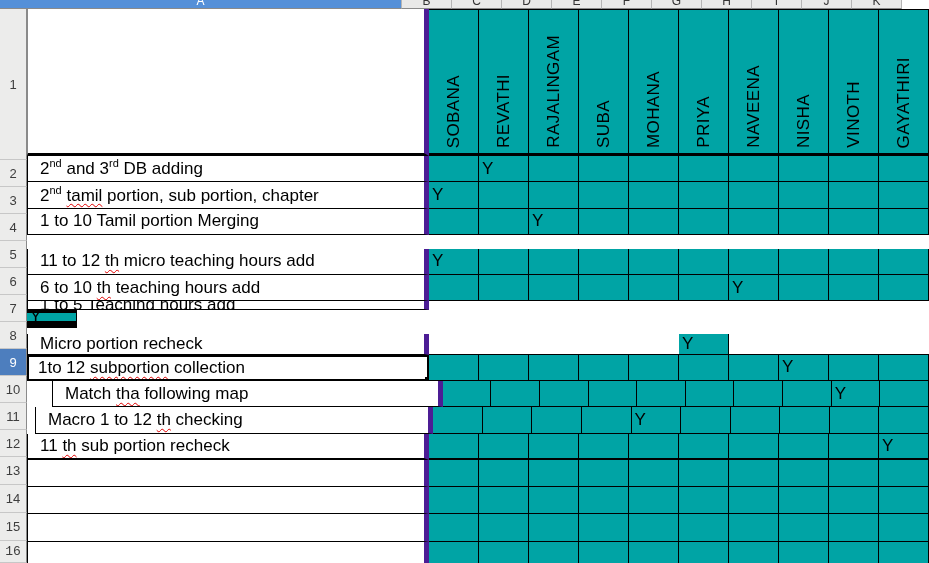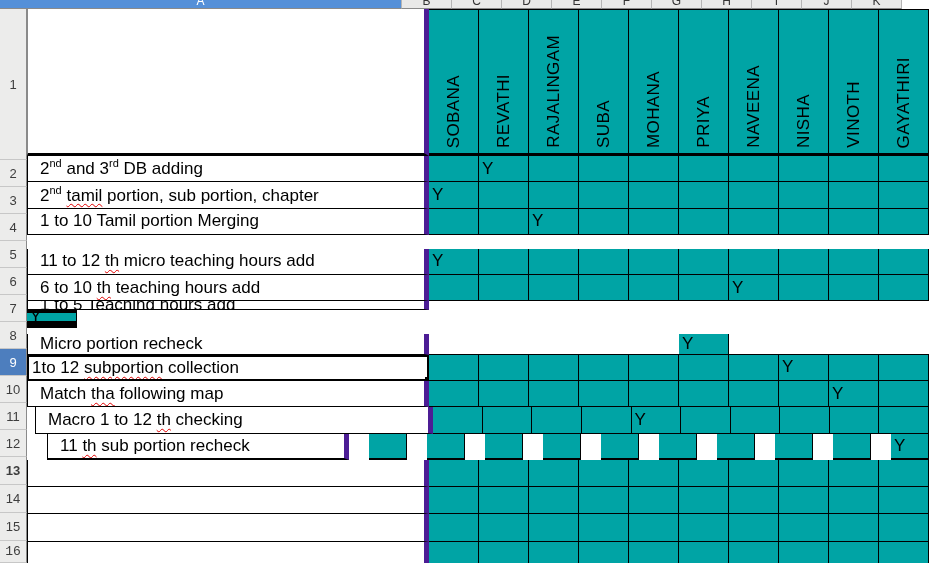--- a/index.html
+++ b/index.html
@@ -25,31 +25,31 @@
   .grid{width:902px;display:flex;flex-direction:column;}
   .grow{display:flex;box-sizing:border-box;}
   .cell{box-sizing:border-box;overflow:hidden;}
   .ca{width:402px;background:#fff;border-left:1px solid #000;border-right:5px solid #4c1d95;border-bottom:1px solid #000;
       display:flex;align-items:center;padding-left:12px;font-size:17px;color:#000;}
   .ct{width:50px;background:#00A4A5;border-right:1px solid #000;border-bottom:1px solid #000;
       display:flex;align-items:center;padding-left:3px;font-size:17px;color:#000;}
   .r1 .ct{border-top:1px solid #000;align-items:flex-end;justify-content:center;padding:0 0 5px 0;}
   .r1 .ca{border-left:1px solid #8a8a8a;}
   .r1 .cell{border-bottom:3px solid #000;}
-  .r12 .cell{border-bottom:2px solid #000;margin-left:20px;}
+  .r12 .cell{border-bottom:2px solid #000;}
   .r16 .cell{border-bottom:none;}
 
   .vname{writing-mode:vertical-rl;transform:rotate(180deg);font-size:17px;letter-spacing:.4px;white-space:nowrap;}
 
   .txt{white-space:pre;}
   .sup{font-size:11px;vertical-align:super;line-height:1;}
   .misspelled{text-decoration:underline;text-decoration-style:wavy;text-decoration-color:#E00000;
               text-decoration-thickness:1px;text-underline-offset:3px;}
 
-  .ca.selected{position:relative;border:2px solid #000;padding-left:3px;z-index:2;}
+  .ca.selected{position:relative;border:2px solid #000;padding-left:9px;z-index:2;}
   .fill-handle{position:absolute;right:-4px;bottom:-4px;width:6px;height:6px;background:#000;z-index:3;}
 </style>
 </head>
 <body>
 
 <div class="sheet">
   <div class="header-row">
       <div class="colhead colA" style="width: 402px;">
         <span>A</span>
       </div>
@@ -91,21 +91,21 @@
         <div class="gc" style="height: 27px;">3</div>
         <div class="gc" style="height: 27px;">4</div>
         <div class="gc" style="height: 27px;">5</div>
         <div class="gc" style="height: 27px;">6</div>
         <div class="gc" style="height: 27px;">7</div>
         <div class="gc" style="height: 27px;">8</div>
         <div class="gc sel" style="height: 27px;">9</div>
         <div class="gc" style="height: 27px;">10</div>
         <div class="gc" style="height: 27px;">11</div>
         <div class="gc" style="height: 27px;">12</div>
-        <div class="gc" style="height: 28px; font-weight: bold;">13</div>
+        <div class="gc" style="height: 28px;">13</div>
         <div class="gc" style="height: 28px;">14</div>
         <div class="gc" style="height: 28px;">15</div>
         <div class="gc" style="height: 22px; font-family: Liberation Mono, monospace;">16</div>
       </div>
     <div class="grid">
         <div class="grow r1" style="height: 151px;">
           <div class="cell ca"></div>
           <div class="cell ct">
             <span class="vname">SOBANA</span>
           </div>
@@ -267,21 +267,21 @@
           <div class="cell ct"></div>
           <div class="cell ct"></div>
           <div class="cell ct"></div>
           <div class="cell ct"></div>
           <div class="cell ct">
             <span>Y</span>
           </div>
           <div class="cell ct"></div>
           <div class="cell ct"></div>
         </div>
-        <div class="grow r10" style="height: 27px;">
+        <div class="grow r10" style="height: 27px; margin-left: 25px;">
           <div class="cell ca">
             <span class="txt"><span>Match </span><span class="misspelled">tha</span><span> following map</span></span>
           </div>
           <div class="cell ct"></div>
           <div class="cell ct"></div>
           <div class="cell ct"></div>
           <div class="cell ct"></div>
           <div class="cell ct"></div>
           <div class="cell ct"></div>
           <div class="cell ct"></div>

